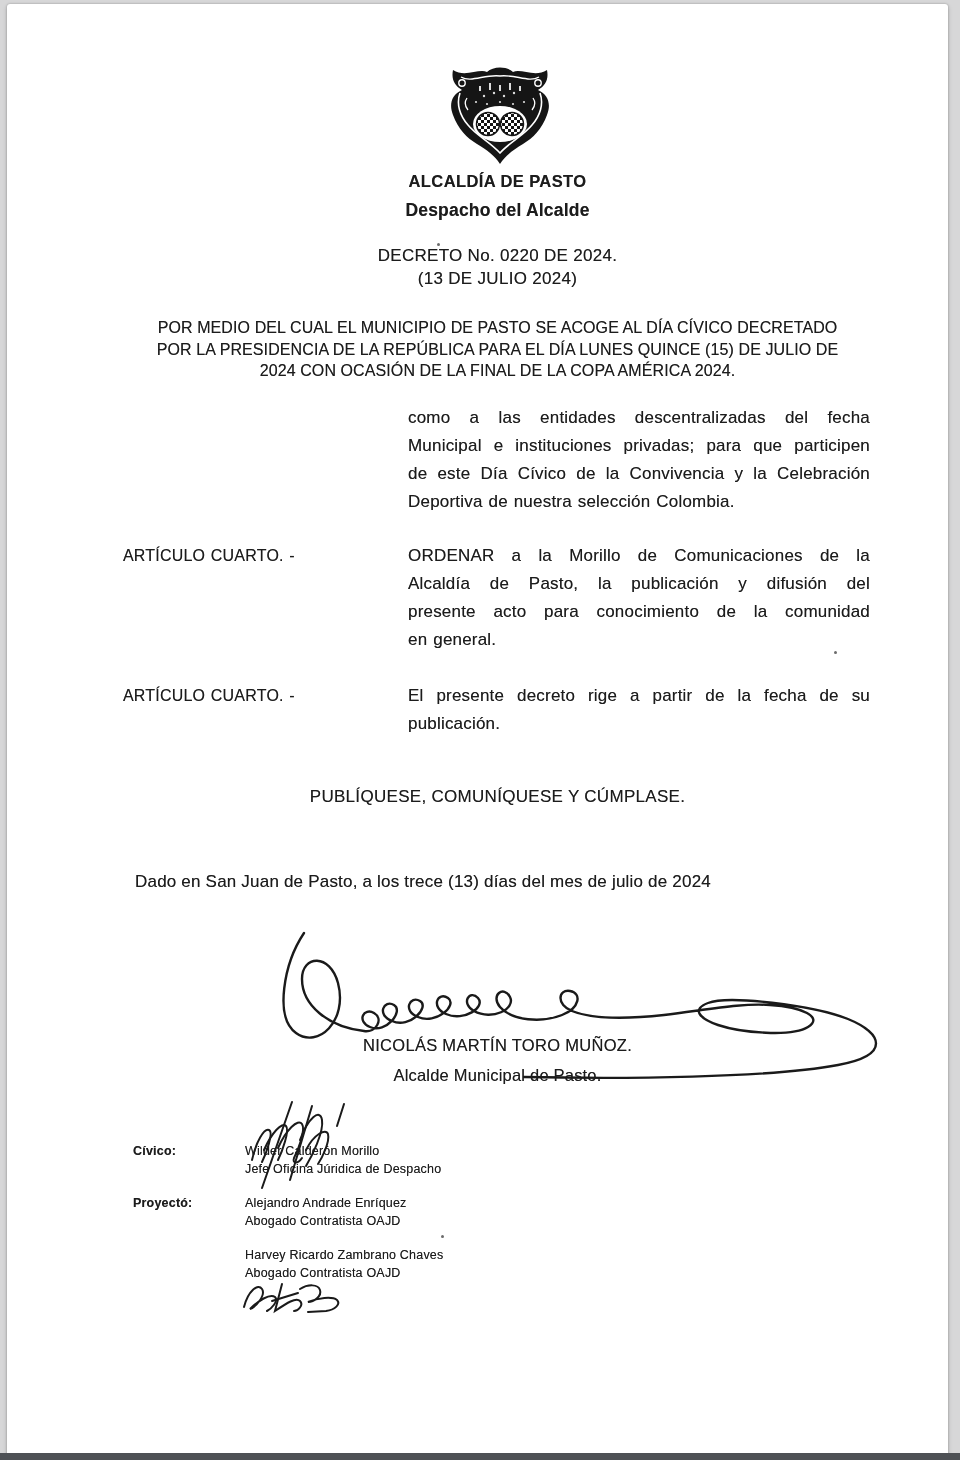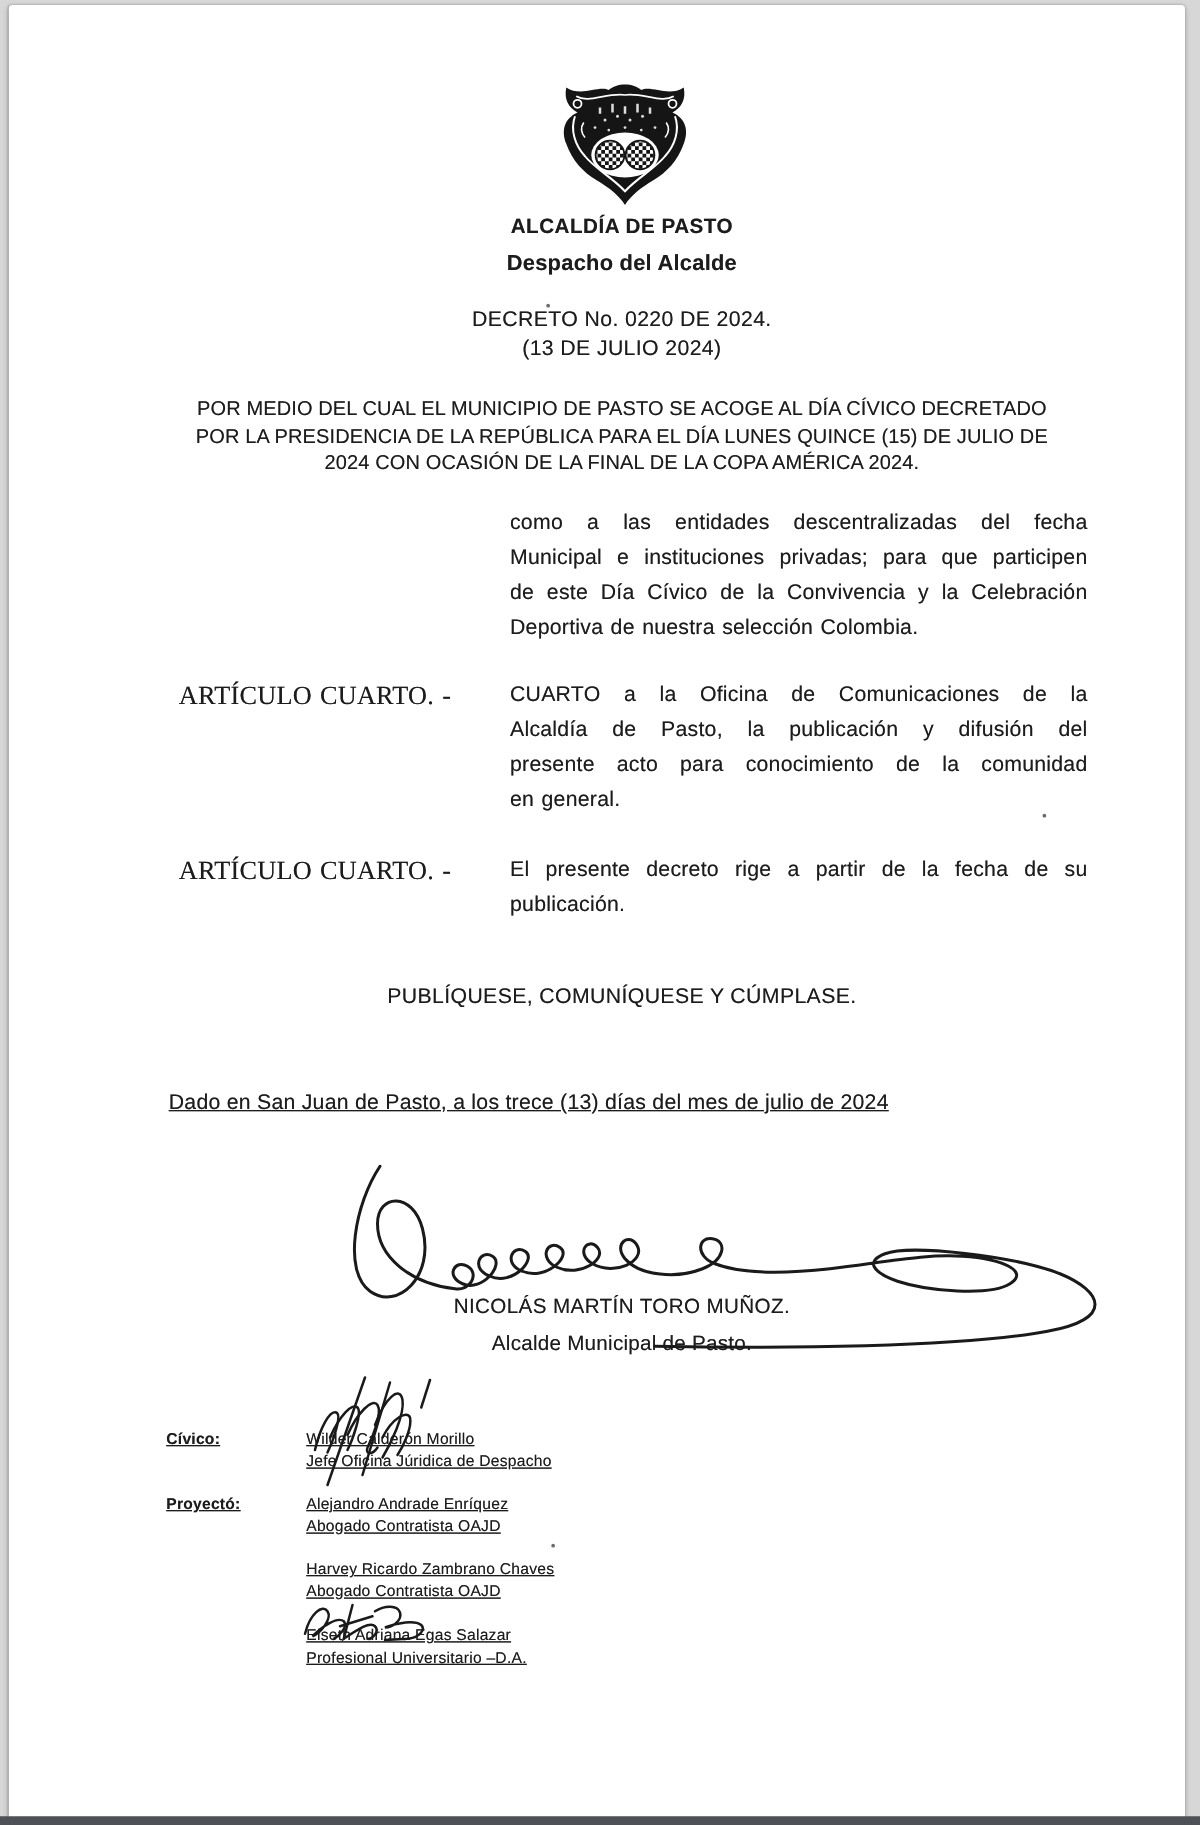--- a/index.html
+++ b/index.html
@@ -14,33 +14,33 @@
   .page{
     position:absolute;left:7px;top:4px;width:941px;height:1454px;
     background:#ffffff;
     border-radius:3px;
     box-shadow:0 0 2px rgba(0,0,0,.30), 0 2px 5px rgba(0,0,0,.18);
   }
   .bottom-bar{
     position:absolute;left:0;bottom:0;width:960px;height:7px;
     background:#4e5155;
   }
-  .abs{position:absolute;text-decoration:underline;}
+  .abs{position:absolute;}
   .centered{position:absolute;left:20px;right:-20px;text-align:center;}
   .ink{color:#1c1c1c;text-shadow:0 0 .4px rgba(20,20,20,.55);}
 
   .org{top:167px;font-size:16.5px;font-weight:700;letter-spacing:.4px;line-height:20px;}
   .office{top:196px;font-size:17.5px;font-weight:700;letter-spacing:.2px;line-height:20px;}
   .decree-no{top:240px;font-size:17px;line-height:23px;letter-spacing:.3px;}
   .title-block{top:313px;font-size:16px;line-height:21.5px;letter-spacing:.1px;}
   .title-block>div{text-align:center;}
 
   .bodytext{font-size:17px;line-height:28px;letter-spacing:.2px;word-spacing:1px;}
   .col-text{position:absolute;left:401px;width:462px;}
-  .col-label{position:absolute;left:136px;width:260px;font-size:21px;letter-spacing:.2px;font-family:Liberation Serif, serif;}
+  .col-label{position:absolute;left:116px;width:260px;font-size:16px;letter-spacing:.2px;}
   .justified>div{text-align:justify;text-align-last:justify;}
   .justified>div:last-child{text-align-last:left;}
 
   .closing{top:783px;font-size:17px;letter-spacing:.3px;line-height:20px;}
   .dateline{left:128px;top:868px;font-size:17px;letter-spacing:.2px;line-height:20px;}
   .sig-name{top:1031px;font-size:16.5px;letter-spacing:.3px;line-height:20px;}
   .sig-role{top:1061px;font-size:16.5px;letter-spacing:.2px;line-height:20px;}
 
   .foot{font-size:12.5px;line-height:18px;letter-spacing:.2px;}
   .foot-label{font-weight:700;}
@@ -111,21 +111,21 @@
         <div>como a las entidades descentralizadas del fecha</div>
         <div>Municipal e instituciones privadas; para que participen</div>
         <div>de este Día Cívico de la Convivencia y la Celebración</div>
         <div>Deportiva de nuestra selección Colombia.</div>
       </div>
   </div>
 
   <div class="abs" style="top:538px;left:0;width:941px;">
     <div class="col-label bodytext ink">ARTÍCULO CUARTO. -</div>
     <div class="col-text bodytext ink justified">
-        <div>CUARTO a la Oficina de Comunicaciones de la</div>
+        <div>ORDENAR a la Morillo de Comunicaciones de la</div>
         <div>Alcaldía de Pasto, la publicación y difusión del</div>
         <div>presente acto para conocimiento de la comunidad</div>
         <div>en general.</div>
       </div>
   </div>
 
   <div class="abs" style="top:678px;left:0;width:941px;">
     <div class="col-label bodytext ink">ARTÍCULO CUARTO. -</div>
     <div class="col-text bodytext ink justified">
         <div>El presente decreto rige a partir de la fecha de su</div>
@@ -189,23 +189,19 @@
     <svg width="115" height="34" viewBox="0 0 115 34">
       <g fill="none" stroke="#1a1a1a" stroke-width="2" stroke-linecap="round">
         <path d="M6,26 C10,10 20,2 24,8 C28,14 18,26 12,28 C20,20 32,12 37,16 C41,20 33,28 29,30"></path>
         <path d="M44,3 L37,30 C49,22 58,16 62,20 C66,24 60,30 56,30"></path>
         <path d="M34,20 L60,12"></path>
         <path d="M62,8 C70,3 80,3 82,9 C84,15 76,21 70,21 C80,17 94,15 99,19 C103,23 97,29 88,30 L70,31"></path>
       </g>
     </svg>
   </div>
 
-  <div class="abs foot ink" style="left:238px;top:1295px;">
-    <div>Elseth Adriana Egas Salazar</div>
-    <div>Profesional Universitario –D.A.</div>
-  </div>
 
   <div class="dot" style="left:430px;top:239px;"></div>
   <div class="dot" style="left:827px;top:647px;"></div>
   <div class="dot" style="left:434px;top:1231px;"></div>
 </div>
 
 <div class="bottom-bar"></div>
 
 </body></html>

